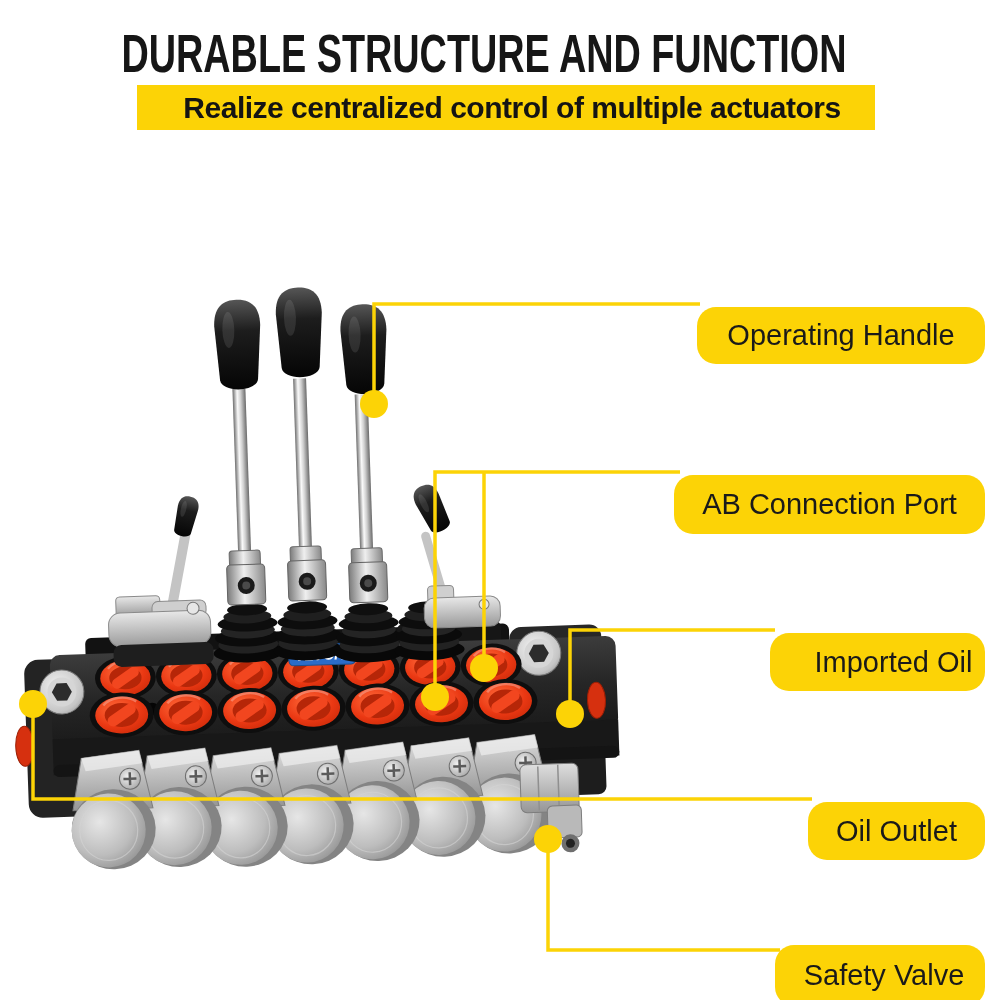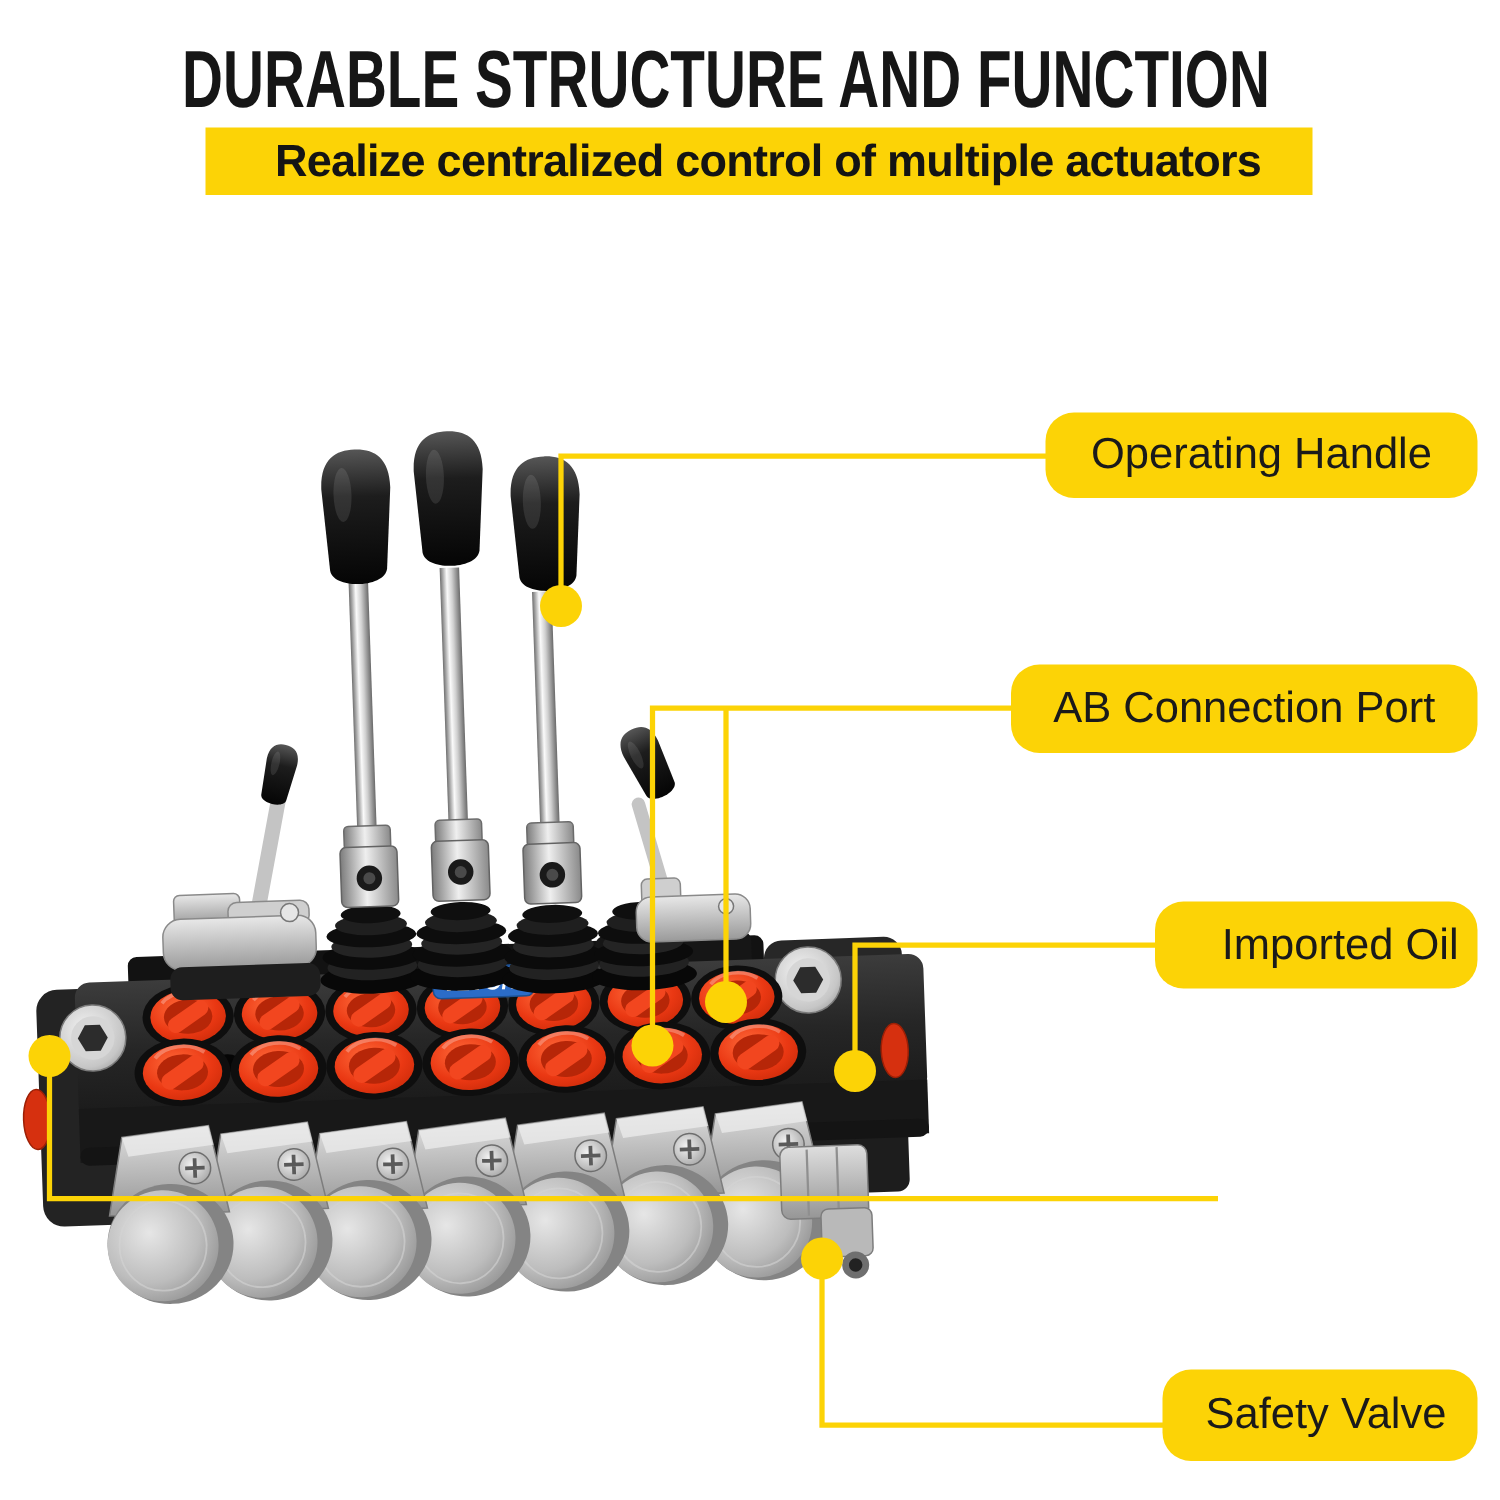--- a/index.html
+++ b/index.html
@@ -20,21 +20,21 @@
     position:absolute;left:137px;top:85px;width:726px;height:45px;
     background:#FCD306;display:flex;align-items:center;justify-content:center;padding-left:12px;
   }
   .subtitle-banner .s{
     font-size:30px;font-weight:700;color:#141414;letter-spacing:-0.5px;white-space:nowrap;
   }
   .art{position:absolute;left:0;top:0;width:1000px;height:1000px;}
   .pill{
     position:absolute;background:#FCD306;border-radius:19px;
     display:flex;align-items:center;justify-content:center;
-    font-size:29px;color:#1a1a1a;white-space:nowrap;padding:0 8px;box-sizing:border-box;
+    font-size:29px;color:#1a1a1a;white-space:nowrap;padding:0 8px;box-sizing:border-box;margin-top:32px;
   }
   .pill1{left:697px;top:275px;width:288px;height:57px;}
   .pill2{left:674px;top:443px;width:311px;height:59px;}
   .pill3{left:770px;top:601px;width:215px;height:58px;padding-left:40px;}
   .pill4{left:808px;top:770px;width:177px;height:58px;}
   .pill5{left:775px;top:913px;width:210px;height:61px;padding-left:16px;}
 </style>
 </head>
 <body>
 
@@ -283,16 +283,19 @@
 
   <div class="pill pill1">
     <span>Operating Handle</span>
   </div>
   <div class="pill pill2">
     <span>AB Connection Port</span>
   </div>
   <div class="pill pill3">
     <span>Imported Oil</span>
   </div>
+  <div class="pill pill4">
+    <span>Oil Outlet</span>
+  </div>
   <div class="pill pill5">
     <span>Safety Valve</span>
   </div>
 </div>
 
 </body></html>

